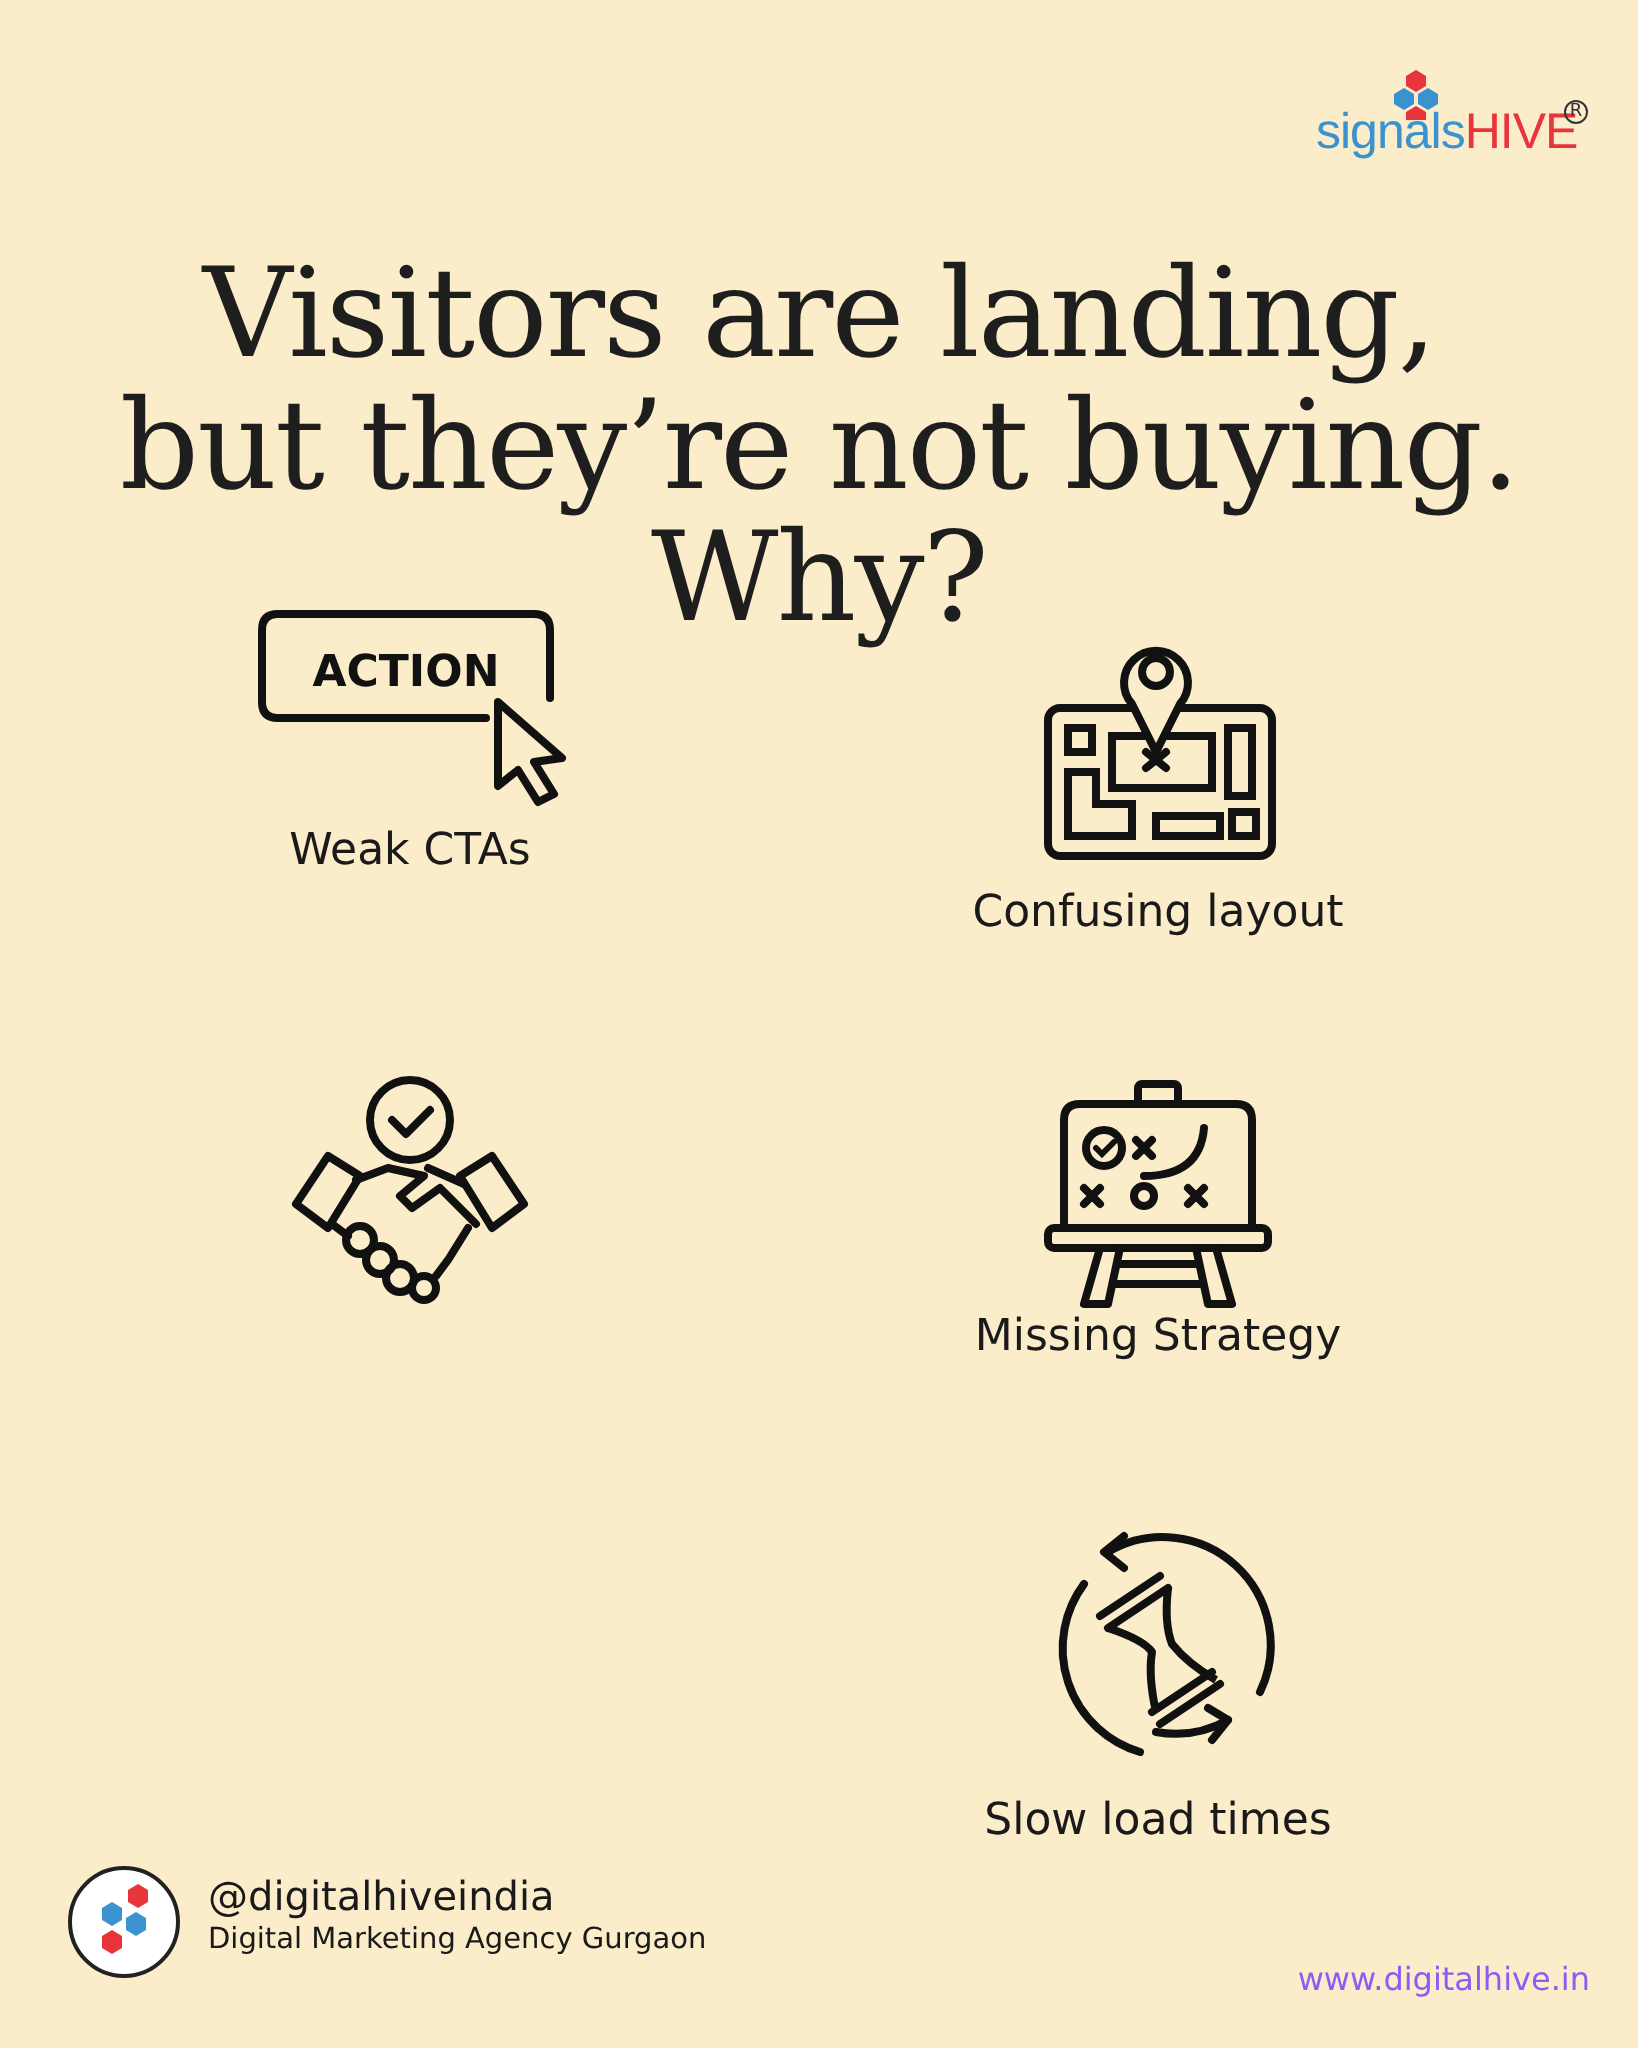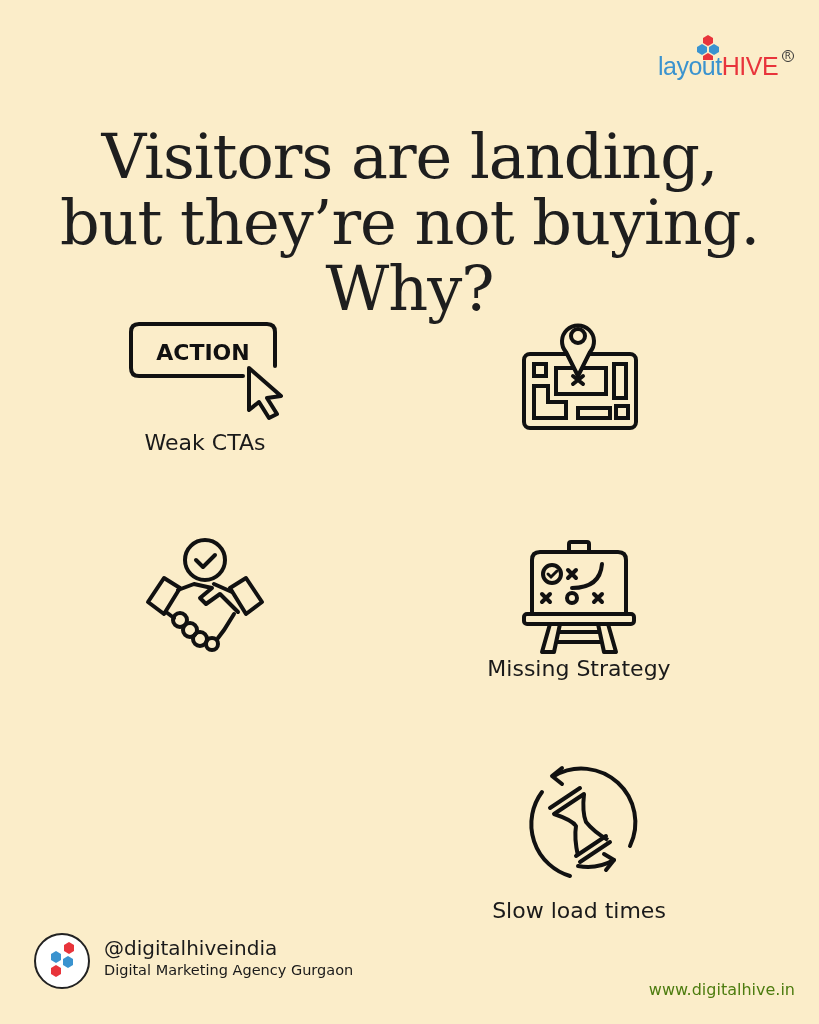--- a/index.html
+++ b/index.html
@@ -49,43 +49,43 @@
   .footer-handle {
     position: absolute; left: 104px; top: 936px;
     font-size: 20px; color: #1a1a1a;
   }
   .footer-desc {
     position: absolute; left: 104px; top: 962px;
     font-size: 14.5px; color: #1a1a1a;
   }
   .footer-url {
     position: absolute; right: 24px; top: 980px;
-    font-size: 16px; color: #4d7c0f;
+    font-size: 16px; color: #8b5cf6;
   }
 </style>
 </head>
 <body>
 
 <div class="logo">
   <svg class="logo-hex" style="left:36px;top:-2px" width="30" height="26" viewBox="0 0 30 26">
     <polygon points="14,1 19,4 19,9 14,12 9,9 9,4" fill="#e8343b"></polygon>
     <polygon points="8,10 13,13 13,18 8,21 3,18 3,13" fill="#3a93cf"></polygon>
     <polygon points="20,10 25,13 25,18 20,21 15,18 15,13" fill="#3a93cf"></polygon>
     <polygon points="14,19 19,22 19,26 14,26 9,26 9,22" fill="#e8343b"></polygon>
   </svg>
-  <div class="logo-text"><span class="a">layout</span><span class="b">HIVE</span></div>
+  <div class="logo-text"><span class="a">signals</span><span class="b">HIVE</span></div>
   <div class="logo-reg">R</div>
 </div>
 
 <div class="headline">
   <div>Visitors are landing,</div>
   <div>but they’re not buying. Why?</div>
 </div>
 
-<div class="item" style="left:75px; top:318px;text-align:center;">
+<div class="item" style="left:75px; top:301px;text-align:center;">
   <svg width="160" height="110" viewBox="0 0 160 110">
     <path d="M118,58 L14,58 Q6,58 6,50 L6,14 Q6,6 14,6 L142,6 Q150,6 150,14 L150,48" fill="none" stroke="#111" stroke-width="4" stroke-linecap="round"></path>
     <text x="78" y="42" text-anchor="middle" font-family="DejaVu Sans, sans-serif" font-weight="bold" font-size="22" fill="#111">ACTION</text>
     <path d="M124,50 L156,78 L142,80 L152,96 L144,100 L134,84 L124,92 Z" fill="#FBEDC9" stroke="#111" stroke-width="4" stroke-linejoin="round"></path>
   </svg>
   <div class="label" style="margin-top:2px">Weak CTAs</div>
 </div>
 
 <div class="item" style="left:449px; top:312px;">
   <svg width="130" height="120" viewBox="0 0 130 120">
@@ -93,20 +93,21 @@
     <rect x="20" y="52" width="12" height="12" fill="none" stroke="#111" stroke-width="4"></rect>
     <rect x="42" y="56" width="50" height="26" fill="none" stroke="#111" stroke-width="4"></rect>
     <rect x="100" y="52" width="12" height="34" fill="none" stroke="#111" stroke-width="4"></rect>
     <path d="M20,74 L34,74 L34,90 L52,90 L52,106 L20,106 Z" fill="none" stroke="#111" stroke-width="4"></path>
     <rect x="64" y="96" width="32" height="10" fill="none" stroke="#111" stroke-width="4"></rect>
     <rect x="102" y="94" width="12" height="12" fill="none" stroke="#111" stroke-width="4"></rect>
     <path d="M64,64 L52,40 A16,16 0 1,1 76,40 Z" fill="#FBEDC9" stroke="#111" stroke-width="4" stroke-linejoin="round"></path>
     <circle cx="64" cy="24" r="7" fill="none" stroke="#111" stroke-width="4"></circle>
     <path d="M59,64 L69,72 M69,64 L59,72" stroke="#111" stroke-width="4" stroke-linecap="round"></path>
   </svg>
+  <div class="label" style="margin-top:12px">Confusing layout</div>
 </div>
 
 <div class="item" style="left:75px; top:538px;">
   <svg width="130" height="118" viewBox="0 0 130 118">
     <circle cx="65" cy="22" r="20" fill="none" stroke="#111" stroke-width="4"></circle>
     <path d="M56,22 L63,29 L75,17" fill="none" stroke="#111" stroke-width="4" stroke-linecap="round" stroke-linejoin="round"></path>
     <path d="M8,64 L24,40 L40,50 L24,76 Z" fill="none" stroke="#111" stroke-width="4" stroke-linejoin="round"></path>
     <path d="M122,64 L106,40 L90,50 L106,76 Z" fill="none" stroke="#111" stroke-width="4" stroke-linejoin="round"></path>
     <path d="M38,52 L54,46 L72,50 L60,60 L66,66 L80,56 L98,74" fill="none" stroke="#111" stroke-width="4" stroke-linejoin="round" stroke-linecap="round"></path>
     <path d="M92,54 L74,46" fill="none" stroke="#111" stroke-width="4" stroke-linecap="round"></path>

